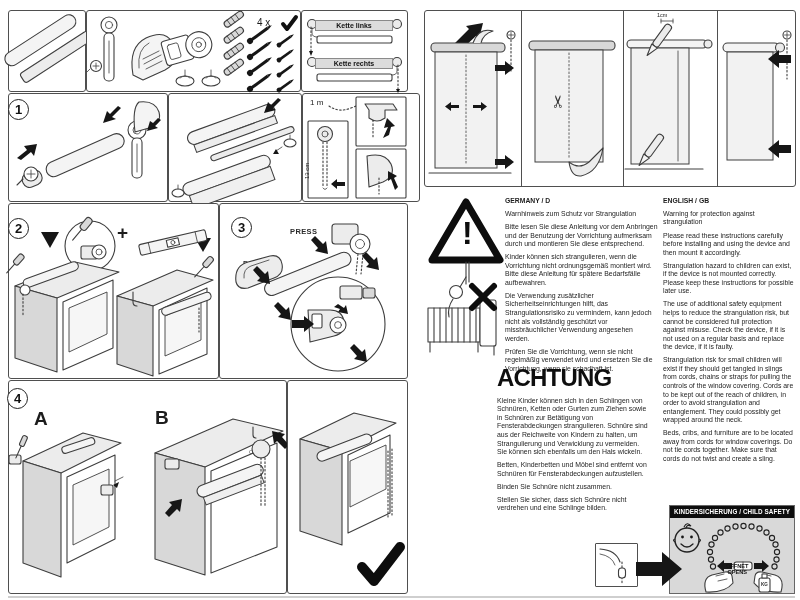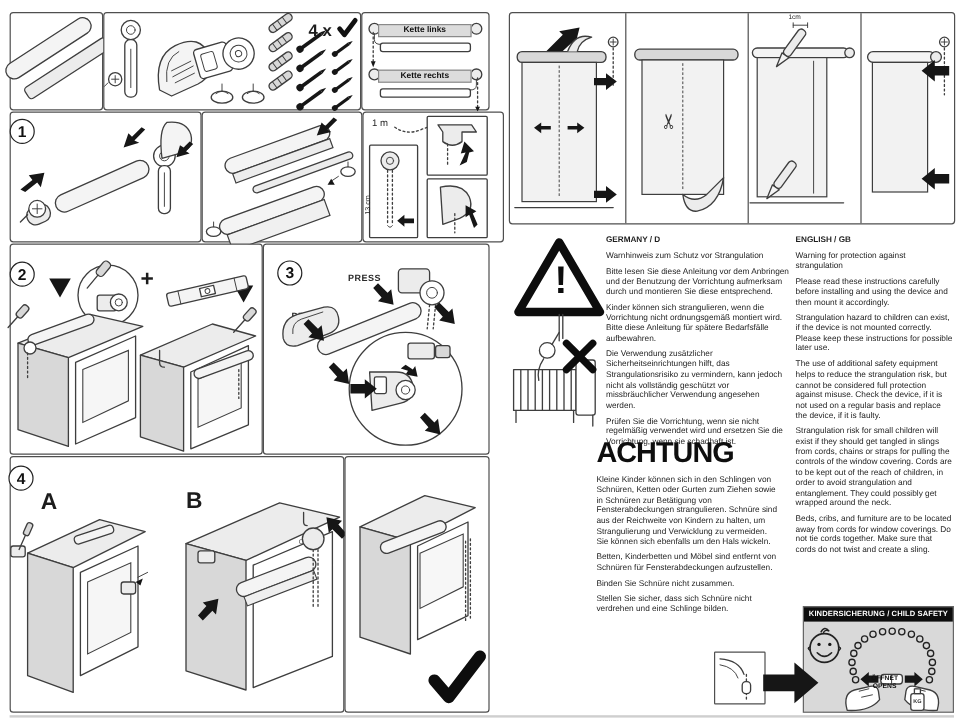--- a/index.html
+++ b/index.html
@@ -148,21 +148,21 @@
           </g>
         <g transform="translate(192,79) rotate(-36)">
             <circle r="2.4" class="blk"></circle>
             <rect x="1.5" width="13" height="2.6" y="-1.3" class="blk"></rect>
             <polygon points="14.5,-1.3 18.5,0 14.5,1.3" class="blk"></polygon>
           </g>
       </g>
 
       <path d="M196,13 l4,5 l9,-12" stroke="#111" stroke-width="4" fill="none" stroke-linecap="round" stroke-linejoin="round"></path>
     </svg>
-    <span class="t" style="left:170px;top:6px;font-weight:bold;font-size:14px">4 x</span>
+    <span class="t" style="left:170px;top:6px;font-weight:normal;font-size:10px">4 x</span>
   </div>
 
   <div class="panel" style="left:301px;top:10px;width:107px;height:82px">
     <div class="kette-bar" style="top:9px"><span>Kette links</span></div>
     <div class="kette-bar" style="top:47px"><span>Kette rechts</span></div>
     <svg width="107" height="82">
 
       <g>
         <circle cx="10" cy="13" r="4.5" class="fillm"></circle>
           <circle cx="95" cy="13" r="4.5" class="fillm"></circle>

